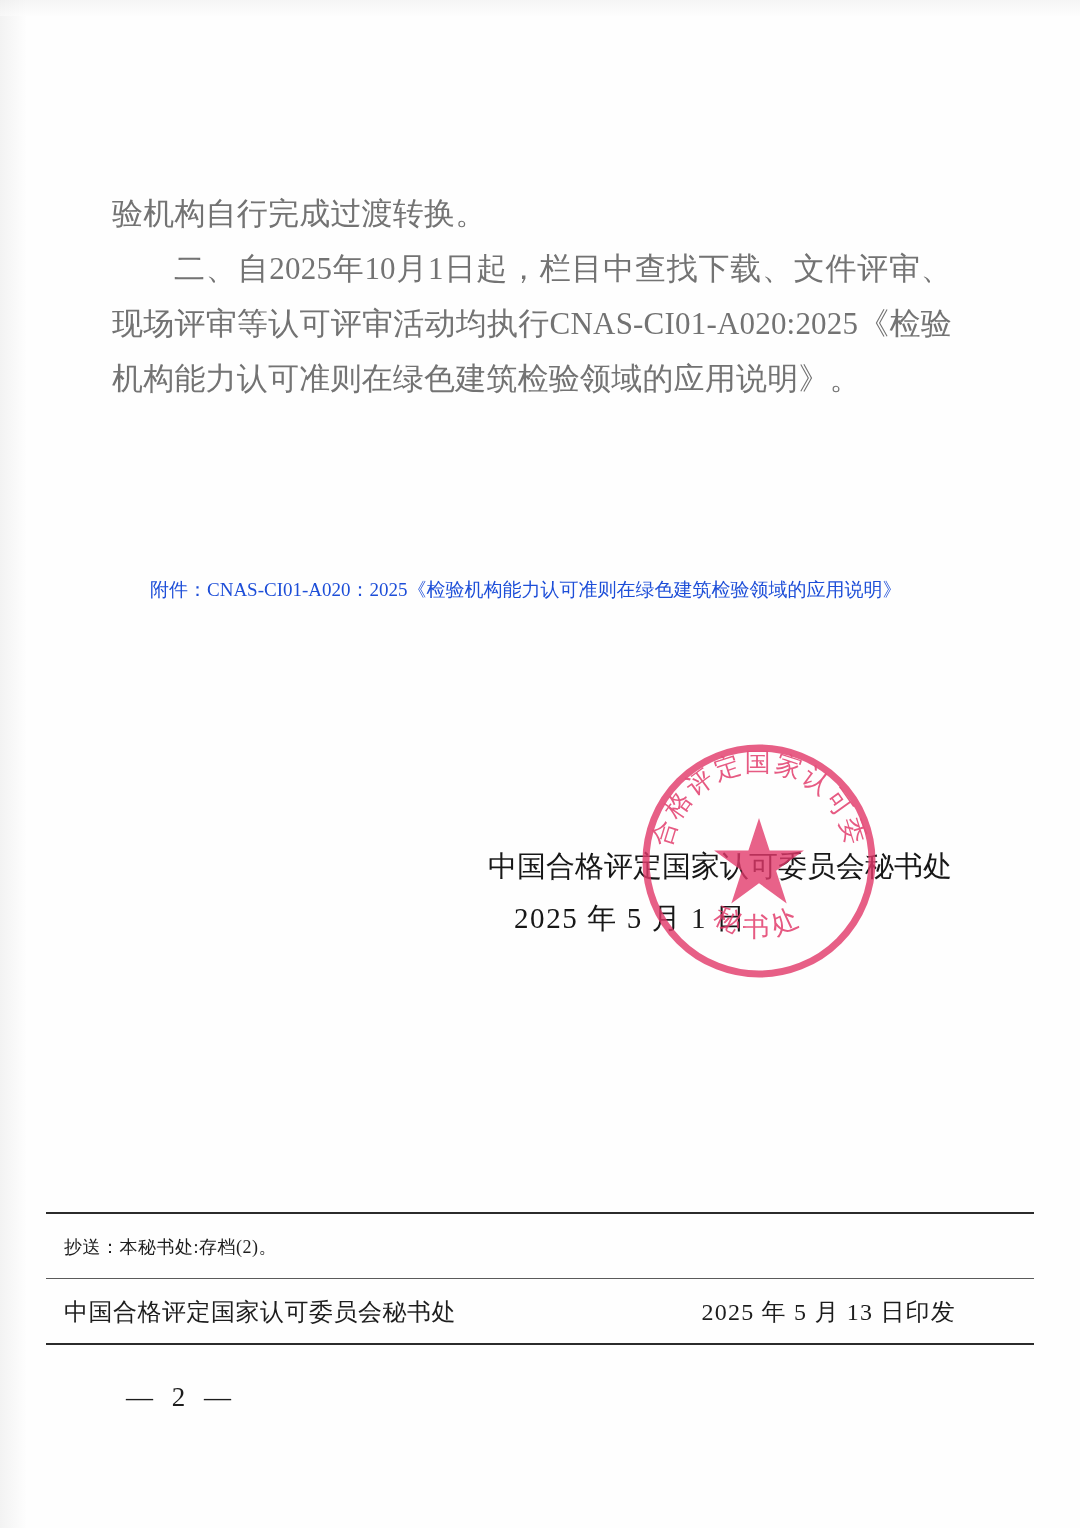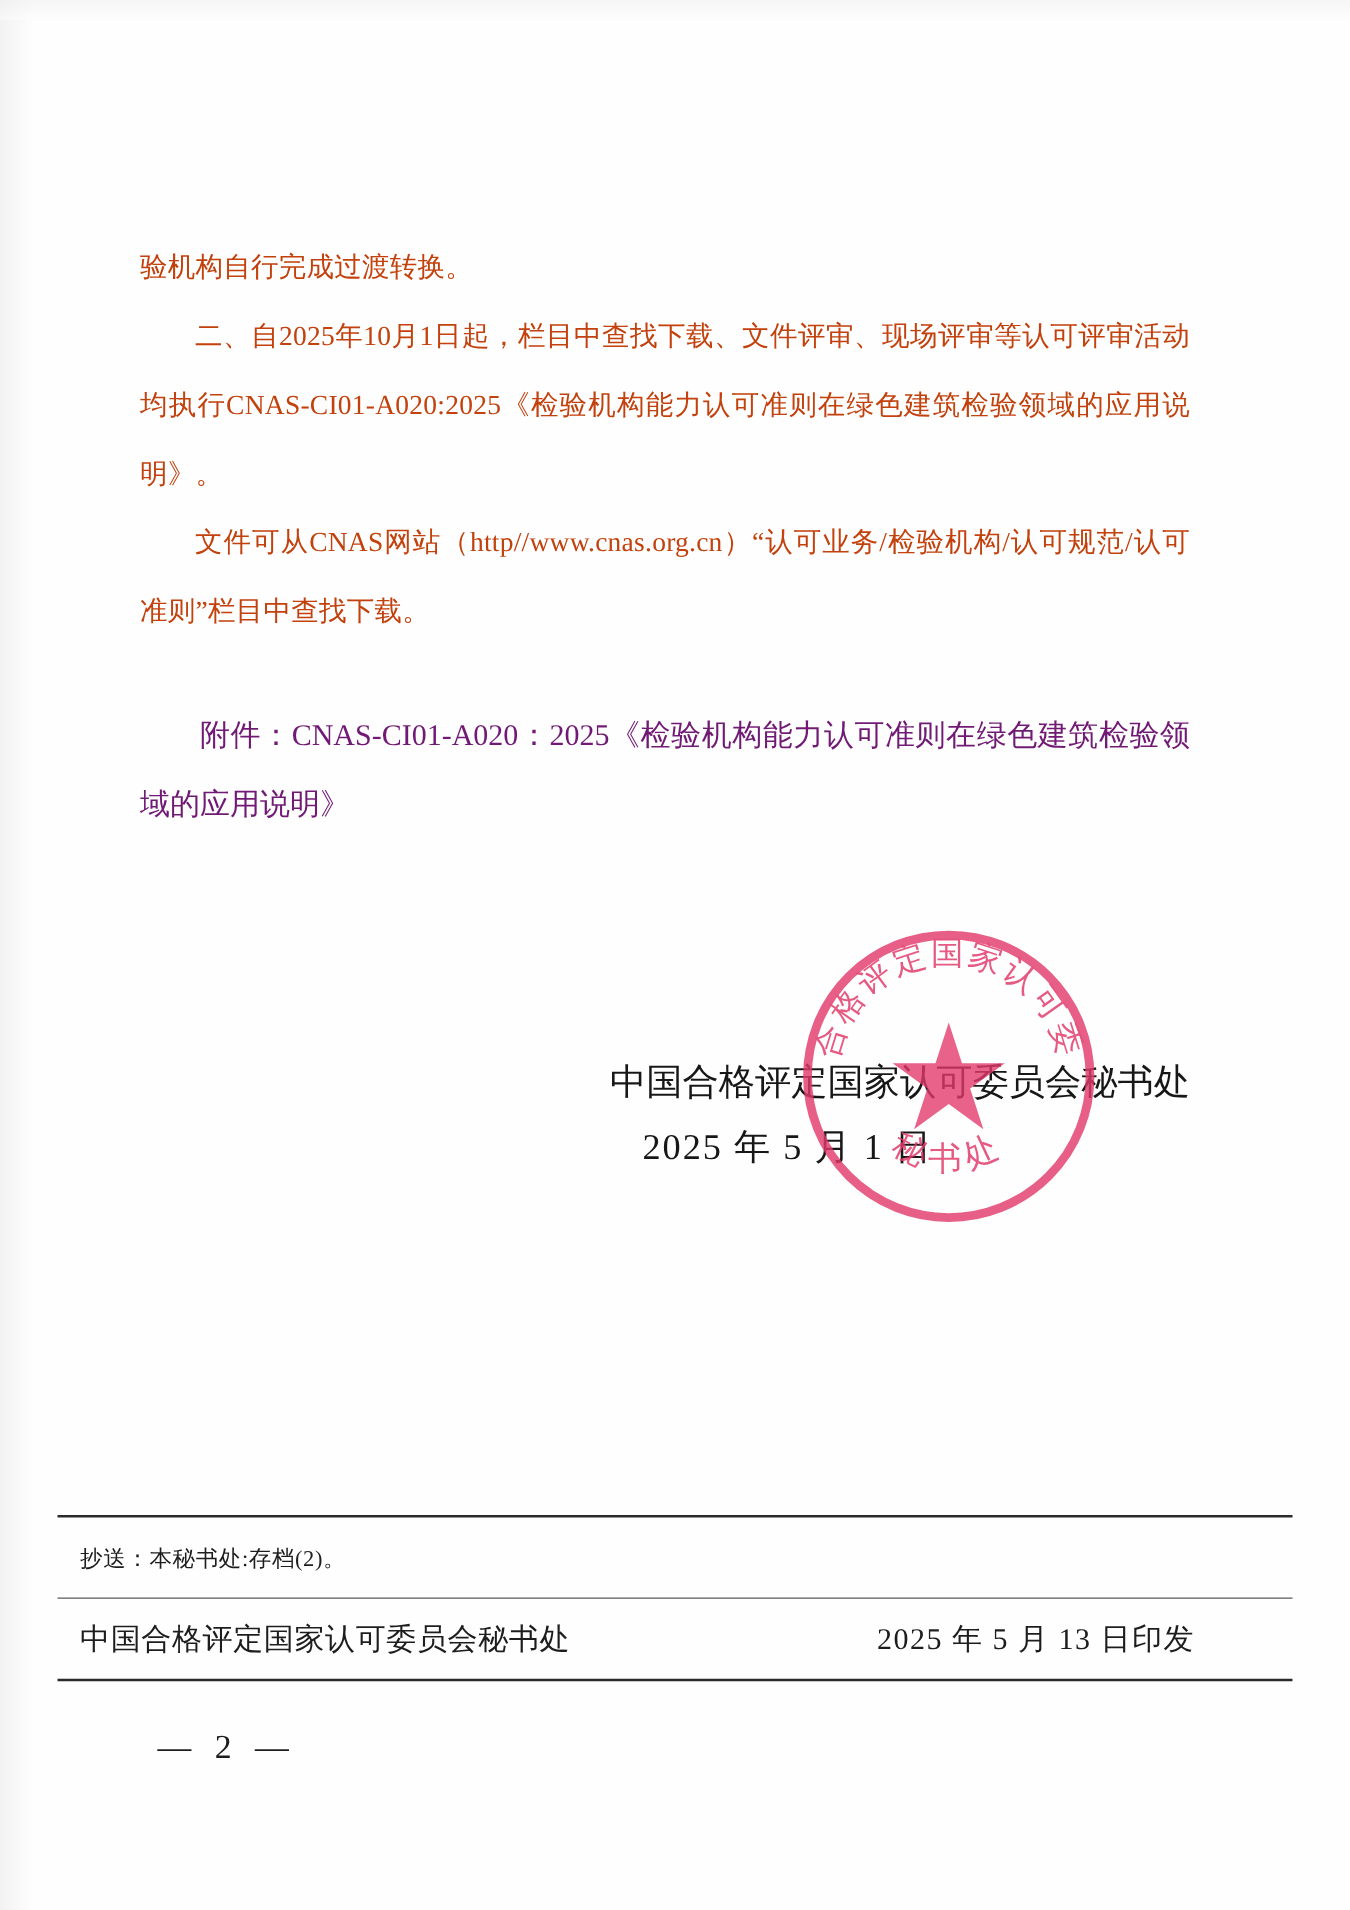--- a/index.html
+++ b/index.html
@@ -36,46 +36,46 @@
     height: 16px;
     background: linear-gradient(to bottom, #ededed 0%, #fdfdfd 100%);
     opacity: .5;
   }
 
   .body-text {
     position: absolute;
     left: 112px;
     top: 186px;
     width: 840px;
-    font-size: 22px;
+    font-size: 31px;
     line-height: 55px;
     letter-spacing: 0.2px;
-    color: #c2410c;
+    color: #737373;
   }
 
   .para {
     margin: 0 0 0 0;
     text-align: justify;
     text-justify: inter-ideograph;
   }
   .para.indent {
     text-indent: 2em;
   }
 
   .attachment {
     position: absolute;
     left: 112px;
     top: 562px;
     width: 840px;
-    font-size: 24px;
+    font-size: 19px;
     line-height: 55px;
     text-indent: 2em;
     text-align: justify;
     text-justify: inter-ideograph;
-    color: #701a75;
+    color: #1d4ed8;
     font-family: Liberation Serif, serif;
   }
 
   .signature-block {
     position: absolute;
     right: 128px;
     top: 840px;
     text-align: left;
     font-size: 29px;
     line-height: 52px;
@@ -146,21 +146,20 @@
 <body>
 
 <div class="page">
 
   <div class="scan-edge-left"></div>
   <div class="scan-edge-top"></div>
 
   <div class="body-text">
     <p class="para">验机构自行完成过渡转换。</p>
     <p class="para indent">二、自2025年10月1日起，栏目中查找下载、文件评审、现场评审等认可评审活动均执行CNAS-CI01-A020:2025《检验机构能力认可准则在绿色建筑检验领域的应用说明》。</p>
-    <p class="para indent">文件可从CNAS网站（http//www.cnas.org.cn）“认可业务/检验机构/认可规范/认可准则”栏目中查找下载。</p>
   </div>
 
   <div class="attachment">附件：CNAS-CI01-A020：2025《检验机构能力认可准则在绿色建筑检验领域的应用说明》</div>
 
   <div class="seal">
     <svg viewBox="0 0 246 246" xmlns="http://www.w3.org/2000/svg">
       <defs>
         <path id="sealTopArc" d="M 33 123 A 90 90 0 0 1 213 123" fill="none"></path>
         <path id="sealBottomArc" d="M 48 123 A 75 75 0 0 0 198 123" fill="none"></path>
       </defs>

